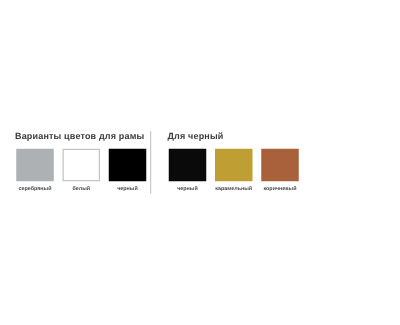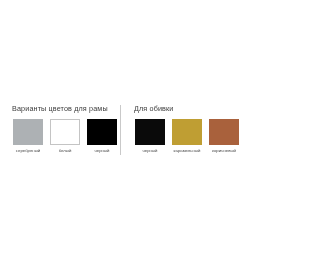--- a/index.html
+++ b/index.html
@@ -28,20 +28,21 @@
     top: 104px;
     width: 260px;
     display: flex;
     flex-direction: row;
     align-items: flex-start;
   }
 
   .group {
     display: flex;
     flex-direction: column;
+    font-weight: bold;
   }
 
   .group-left {
     padding-left: 12px;
     width: 108px;
   }
 
   .group-right {
     padding-left: 13px;
     width: 122px;
@@ -120,21 +121,21 @@
           <div class="swatch-chip" style="background: rgb(0, 0, 0);"></div>
           <div class="swatch-label">черный</div>
         </div>
 
       </div>
     </div>
 
     <div class="divider" style="background: rgb(201, 201, 201);"></div>
 
     <div class="group group-right">
-      <div class="group-title">Для обивки</div>
+      <div class="group-title">Для черный</div>
       <div class="swatch-row">
 
         <div class="swatch-cell">
           <div class="swatch-chip" style="background: rgb(10, 10, 10);"></div>
           <div class="swatch-label">черный</div>
         </div>
 
         <div class="swatch-cell">
           <div class="swatch-chip" style="background: rgb(191, 158, 51);"></div>
           <div class="swatch-label">карамельный</div>

